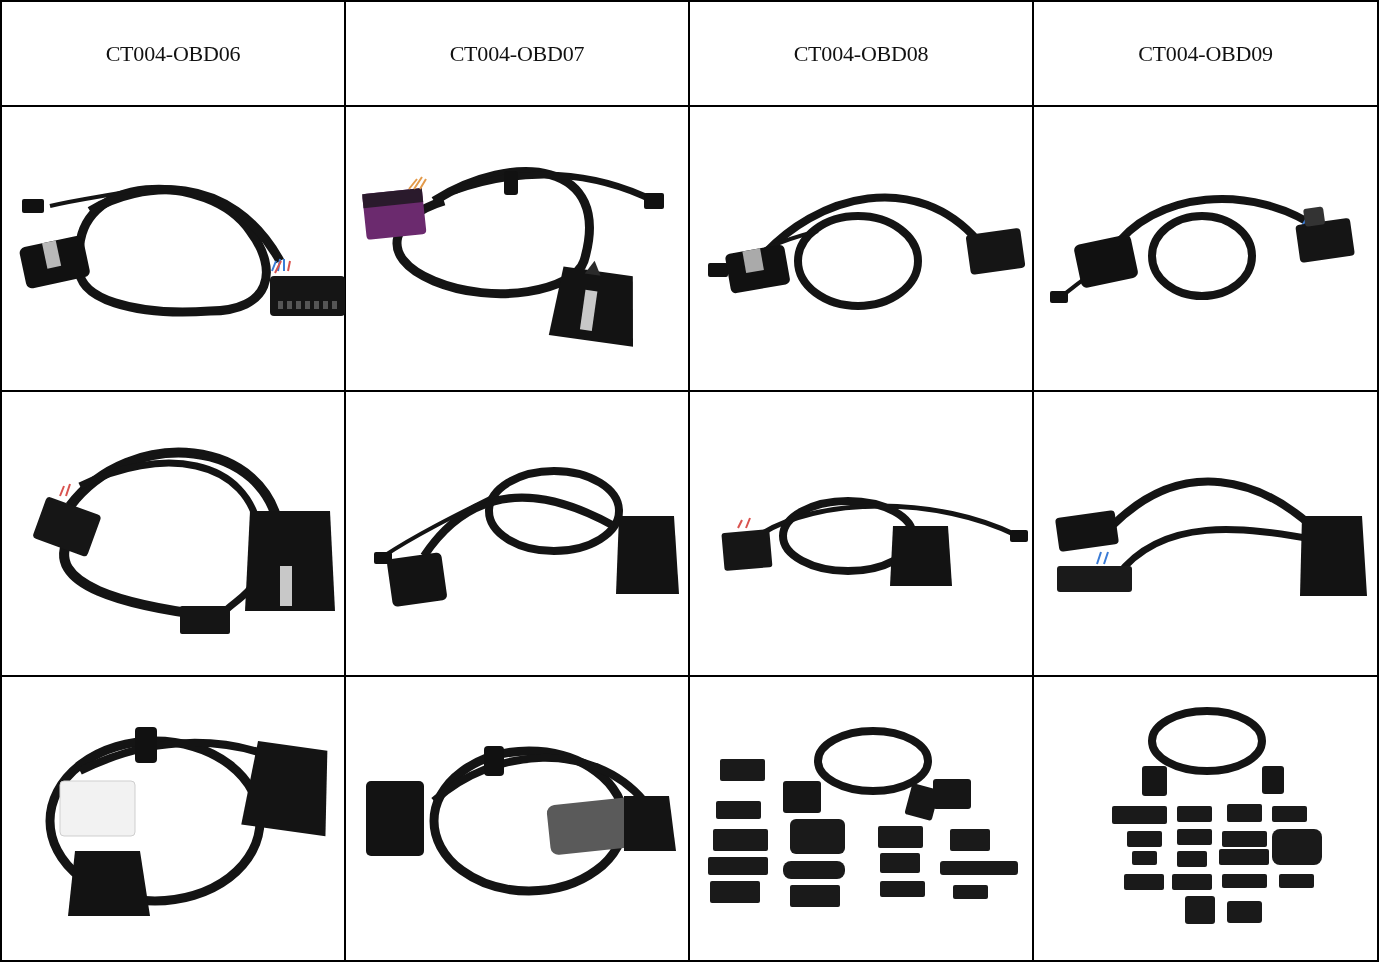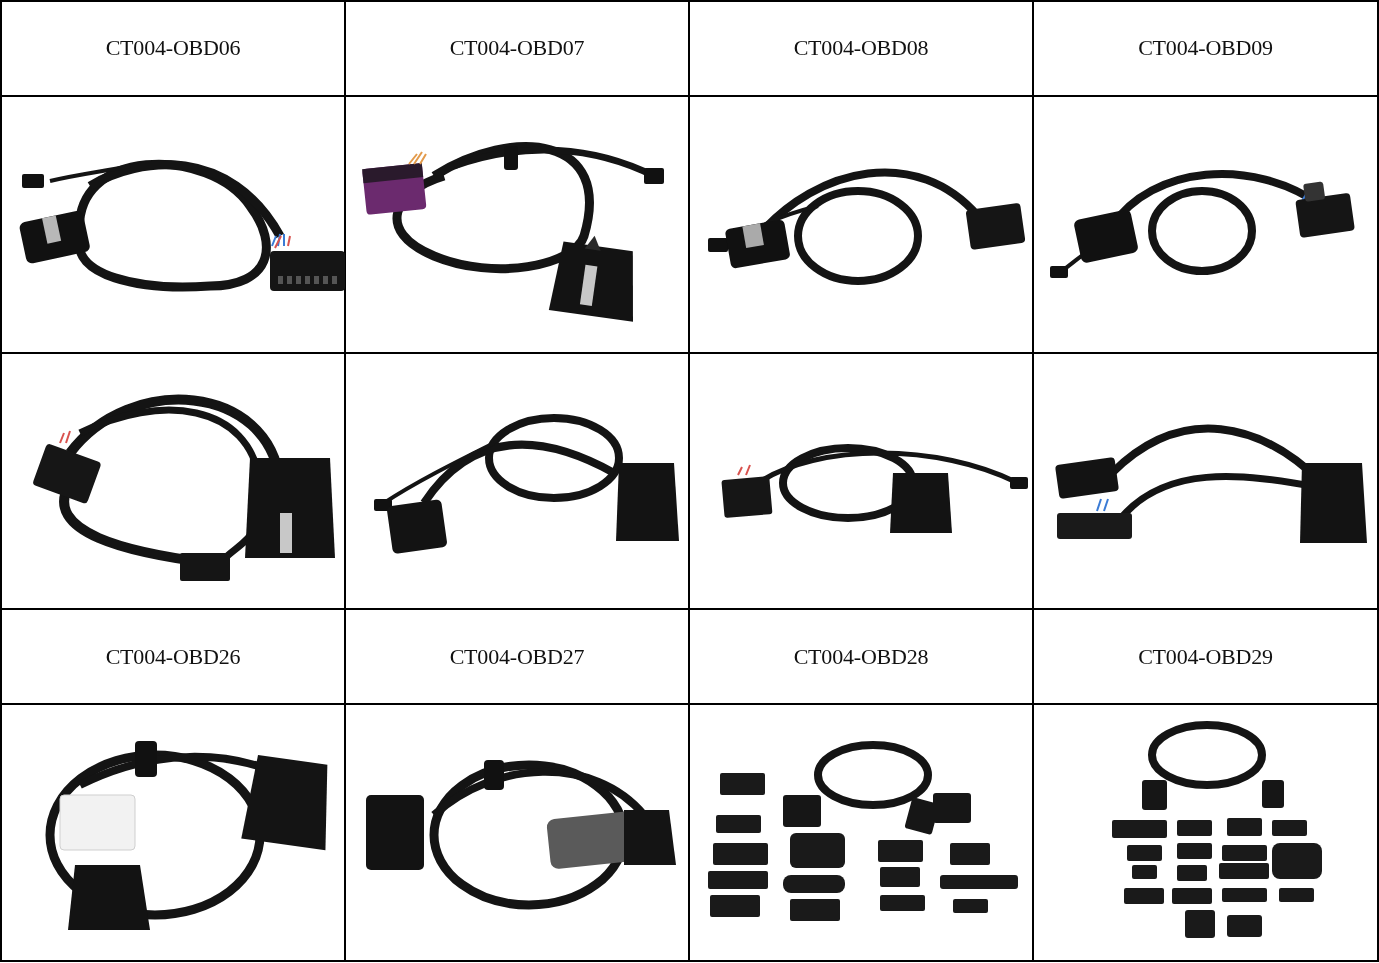--- a/index.html
+++ b/index.html
@@ -177,26 +177,20 @@
             </g>
         <rect x="15" y="150" width="75" height="26" rx="3" fill="#1a1a1a"></rect>
         <path d="M55 148 l4 -12 M62 148 l4 -12" stroke="#3a7bd5" stroke-width="2"></path>
         <g>
               <path d="M260 100 L320 100 L325 180 L258 180 Z" fill="#131313"></path>
             </g>
       </svg>
     </td>
   </tr>
 
-  <tr class="label-row">
-    <td><span class="label">CT004-OBD26</span></td>
-    <td><span class="label">CT004-OBD27</span></td>
-    <td><span class="label">CT004-OBD28</span></td>
-    <td><span class="label">CT004-OBD29</span></td>
-  </tr>
 
   <tr class="img-row">
     <td class="img-cell">
       <svg viewBox="0 0 340 236">
         <ellipse cx="145" cy="120" rx="105" ry="80" fill="none" stroke="#141414" stroke-width="9"></ellipse>
         <path d="M70 70 C 150 30, 220 40, 260 55" fill="none" stroke="#141414" stroke-width="8"></path>
         <rect x="125" y="26" width="22" height="36" rx="4" fill="#111"></rect>
         <rect x="50" y="80" width="75" height="55" rx="4" fill="#f2f2f2" stroke="#cfcfcf"></rect>
         <g transform="rotate(8 280 100)">
               <path d="M240 45 L310 45 L320 130 L235 130 Z" fill="#141414"></path>

